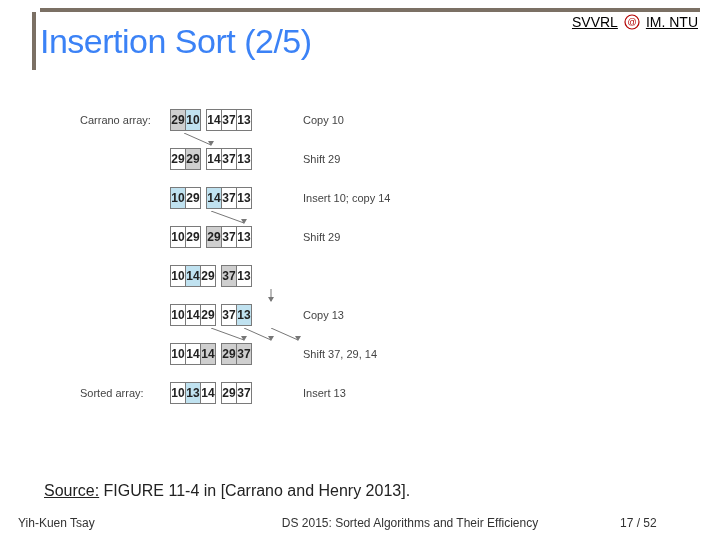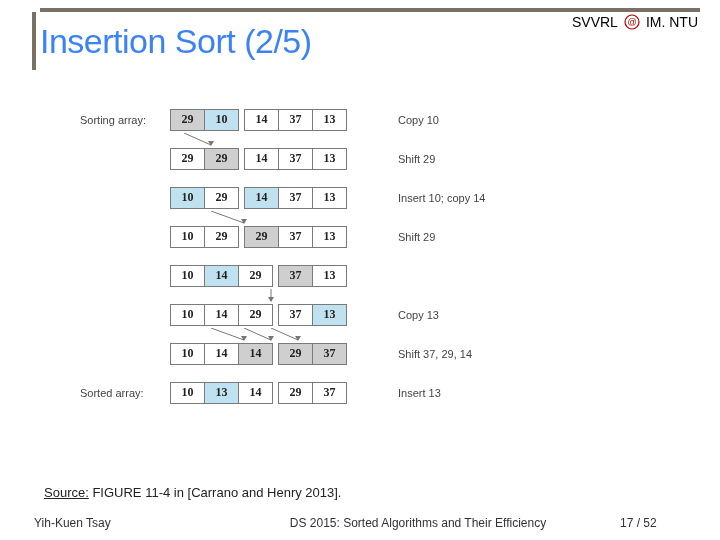--- a/index.html
+++ b/index.html
@@ -13,21 +13,21 @@
   .header-line {
     position: absolute;
     top: 8px; left: 40px; right: 20px;
     height: 4px;
     background: #7b7064;
   }
   .brand {
     position: absolute;
     top: 14px; right: 22px;
     font-size: 14px;
-    display: flex; align-items: flex-start; gap: 6px;
+    display: flex; align-items: flex-start; gap: 6px; text-decoration: underline;
   }
   .logo {
     display: inline-flex; width: 16px; height: 16px;
   }
   .title {
     position: absolute;
     top: 22px; left: 40px;
     font-size: 34px;
     color: #3b82f6;
     font-weight: 400;
@@ -53,27 +53,26 @@
     position: relative;
   }
   .rowlabel {
     width: 90px;
     text-align: left;
     font-size: 11px;
     color: #444;
   }
   .cells { display: flex; }
   .cell {
-    width: 35px; height: 22px;
+    width: 16px; height: 22px;
     border: 1px solid #7a7a7a;
     display: flex; align-items: center; justify-content: center;
     font-size: 12px; font-weight: bold; color: #222;
     background: #fff;
     margin-right: -1px;
-    font-family: Liberation Serif, serif;
   }
   .cell.grey { background: #cfcfcf; }
   .cell.blue { background: #c0e2f0; }
   .cell.gap { margin-left: 6px; }
   .caption {
     margin-left: 52px;
     font-size: 11px;
     color: #444;
     white-space: nowrap;
   }
@@ -81,29 +80,29 @@
   .arrows {
     position: absolute;
     bottom: -14px; left: 90px;
     width: 200px; height: 14px;
     pointer-events: none;
   }
 
   .source {
     position: absolute;
     bottom: 40px; left: 44px;
-    font-size: 13px;
+    font-size: 16px;
     color: #222;
     margin-top: 17px;
   }
   .source u { text-decoration: underline; }
 
   .footer {
     position: absolute;
-    bottom: 10px; left: 16px; right: 0;
+    bottom: 10px; left: 0; right: 0;
     display: flex; align-items: center;
     font-size: 12px;
     color: #333;
   }
   .footer .author { width: 200px; padding-left: 18px; }
   .footer .course { flex: 1; text-align: center; }
   .footer .page { width: 100px; text-align: left; padding-right: 22px; }
 </style>
 </head>
 <body>
@@ -119,21 +118,21 @@
         <text x="8" y="11" text-anchor="middle" font-size="9" fill="#b30000">@</text>
       </svg>
   </span>
   <span>IM. NTU</span>
 </div>
 
 <h1 class="title">Insertion Sort (2/5)</h1>
 
 <div class="diagram" id="diagram">
     <div class="row">
-      <div class="rowlabel">Sorting array:</div>
+      <div class="rowlabel">Carrano array:</div>
       <div class="cells">
         <div class="cell grey">29</div>
         <div class="cell blue">10</div>
         <div class="cell gap">14</div>
         <div class="cell ">37</div>
         <div class="cell ">13</div>
       </div>
       <div class="caption">Copy 10</div>
       <svg class="arrows" width="200" height="14">
         <line x1="14" y1="0" x2="41" y2="12" stroke="#777" stroke-width="1"></line>

